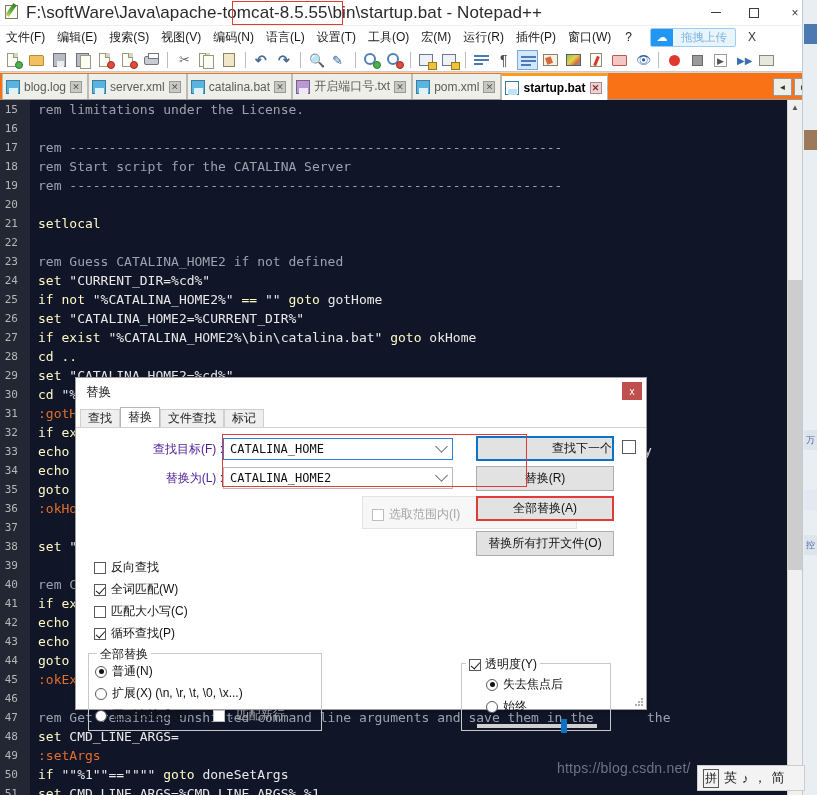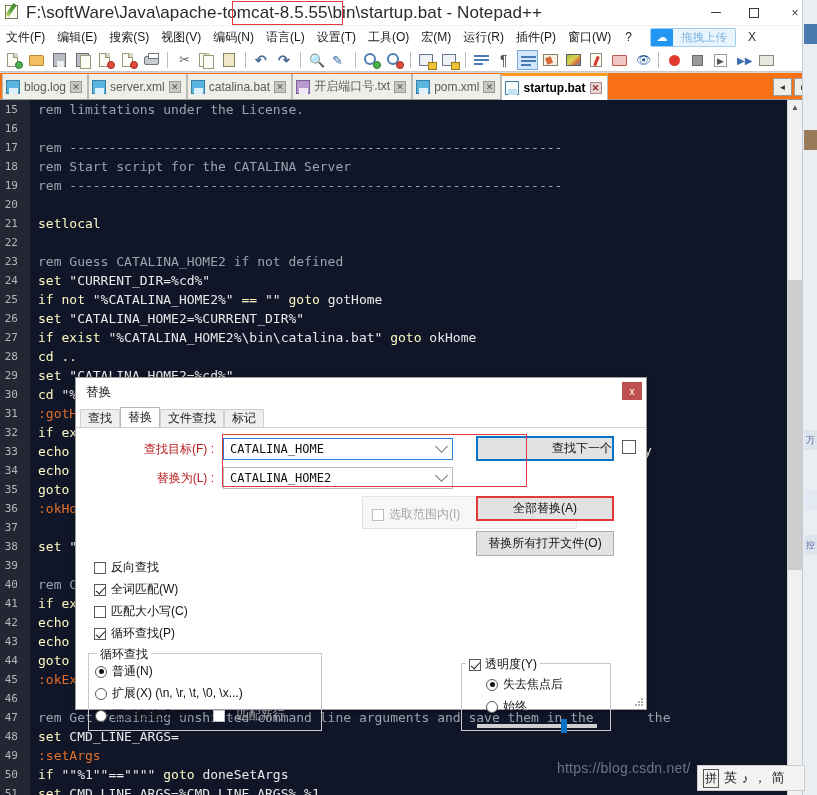--- a/index.html
+++ b/index.html
@@ -234,21 +234,21 @@
   .dtab {
     height: 18px; padding: 0 7px; font-size: 12px; color: #1c1c1c;
     background: #efefef; border: 1px solid #cfcfcf; border-bottom: none;
     display: flex; align-items: center;
   }
   .dtab.active { background: #ffffff; height: 20px; border-color: #b5b5b5; font-weight: normal; }
   .dlg-body { position: absolute; left: 0; top: 49px; width: 100%; bottom: 0; background: #fff;
               border-top: 1px solid #d2d2d2; }
 
   .frow { position: absolute; display: flex; align-items: center; }
-  .flabel { font-size: 12px; color: #b91c1c; width: 112px; text-align: right; padding-right: 9px; }
+  .flabel { font-size: 12px; color: #4c1d95; width: 112px; text-align: right; padding-right: 0; }
   .combo {
     width: 230px; height: 22px; border: 1px solid #b9b9b9; background: #fff;
     display: flex; align-items: center; position: relative;
   }
   .combo.focus { border: 1px solid #2a7fd4; }
   .combo input {
     border: none; outline: none; width: 200px; height: 18px; margin-left: 4px;
     font-family: "DejaVu Sans Mono", monospace; font-size: 12px; color: #111; background: transparent;
   }
   .combo .arrow {
@@ -620,20 +620,23 @@
       <div class="inset-box" style="left:286px; top:68px; width:215px; height:33px;">
         <div class="chk-row disabled" style="position:absolute; left:9px; top:9px;">
           <span class="cbx disabled"></span>
           <span>选取范围内(I)</span>
         </div>
       </div>
 
       <div class="btn primary" style="position:absolute; left:400px; top:8px;justify-content:flex-end;">
         <span>查找下一个</span>
       </div>
+      <div class="btn" style="position:absolute; left:400px; top:38px;">
+        <span>替换(R)</span>
+      </div>
       <div class="btn red-hl" style="position:absolute; left:400px; top:68px;">
         <span>全部替换(A)</span>
       </div>
       <div class="btn" style="position:absolute; left:400px; top:103px;">
         <span>替换所有打开文件(O)</span>
       </div>
 
       <div style="position:absolute; left:546px; top:12px;">
         <span class="cbx" style="width:14px;height:14px;"></span>
       </div>
@@ -649,21 +652,21 @@
       <div class="chk-row" style="position:absolute; left:18px; top:175px;">
         <span class="cbx"></span>
         <span>匹配大小写(C)</span>
       </div>
       <div class="chk-row" style="position:absolute; left:18px; top:197px;">
         <span class="cbx checked"></span>
         <span>循环查找(P)</span>
       </div>
 
       <div class="groupbox" style="left:12px; top:225px; width:234px; height:78px;">
-        <div class="gb-title">循环查找</div>
+        <div class="gb-title">全部替换</div>
         <div class="chk-row" style="position:absolute; left:6px; top:9px;">
           <span class="rdo on"></span>
           <span>普通(N)</span>
         </div>
         <div class="chk-row" style="position:absolute; left:6px; top:31px;">
           <span class="rdo"></span>
           <span>扩展(X) (\n, \r, \t, \0, \x...)</span>
         </div>
         <div class="chk-row" style="position:absolute; left:6px; top:53px;">
           <span class="rdo"></span>

